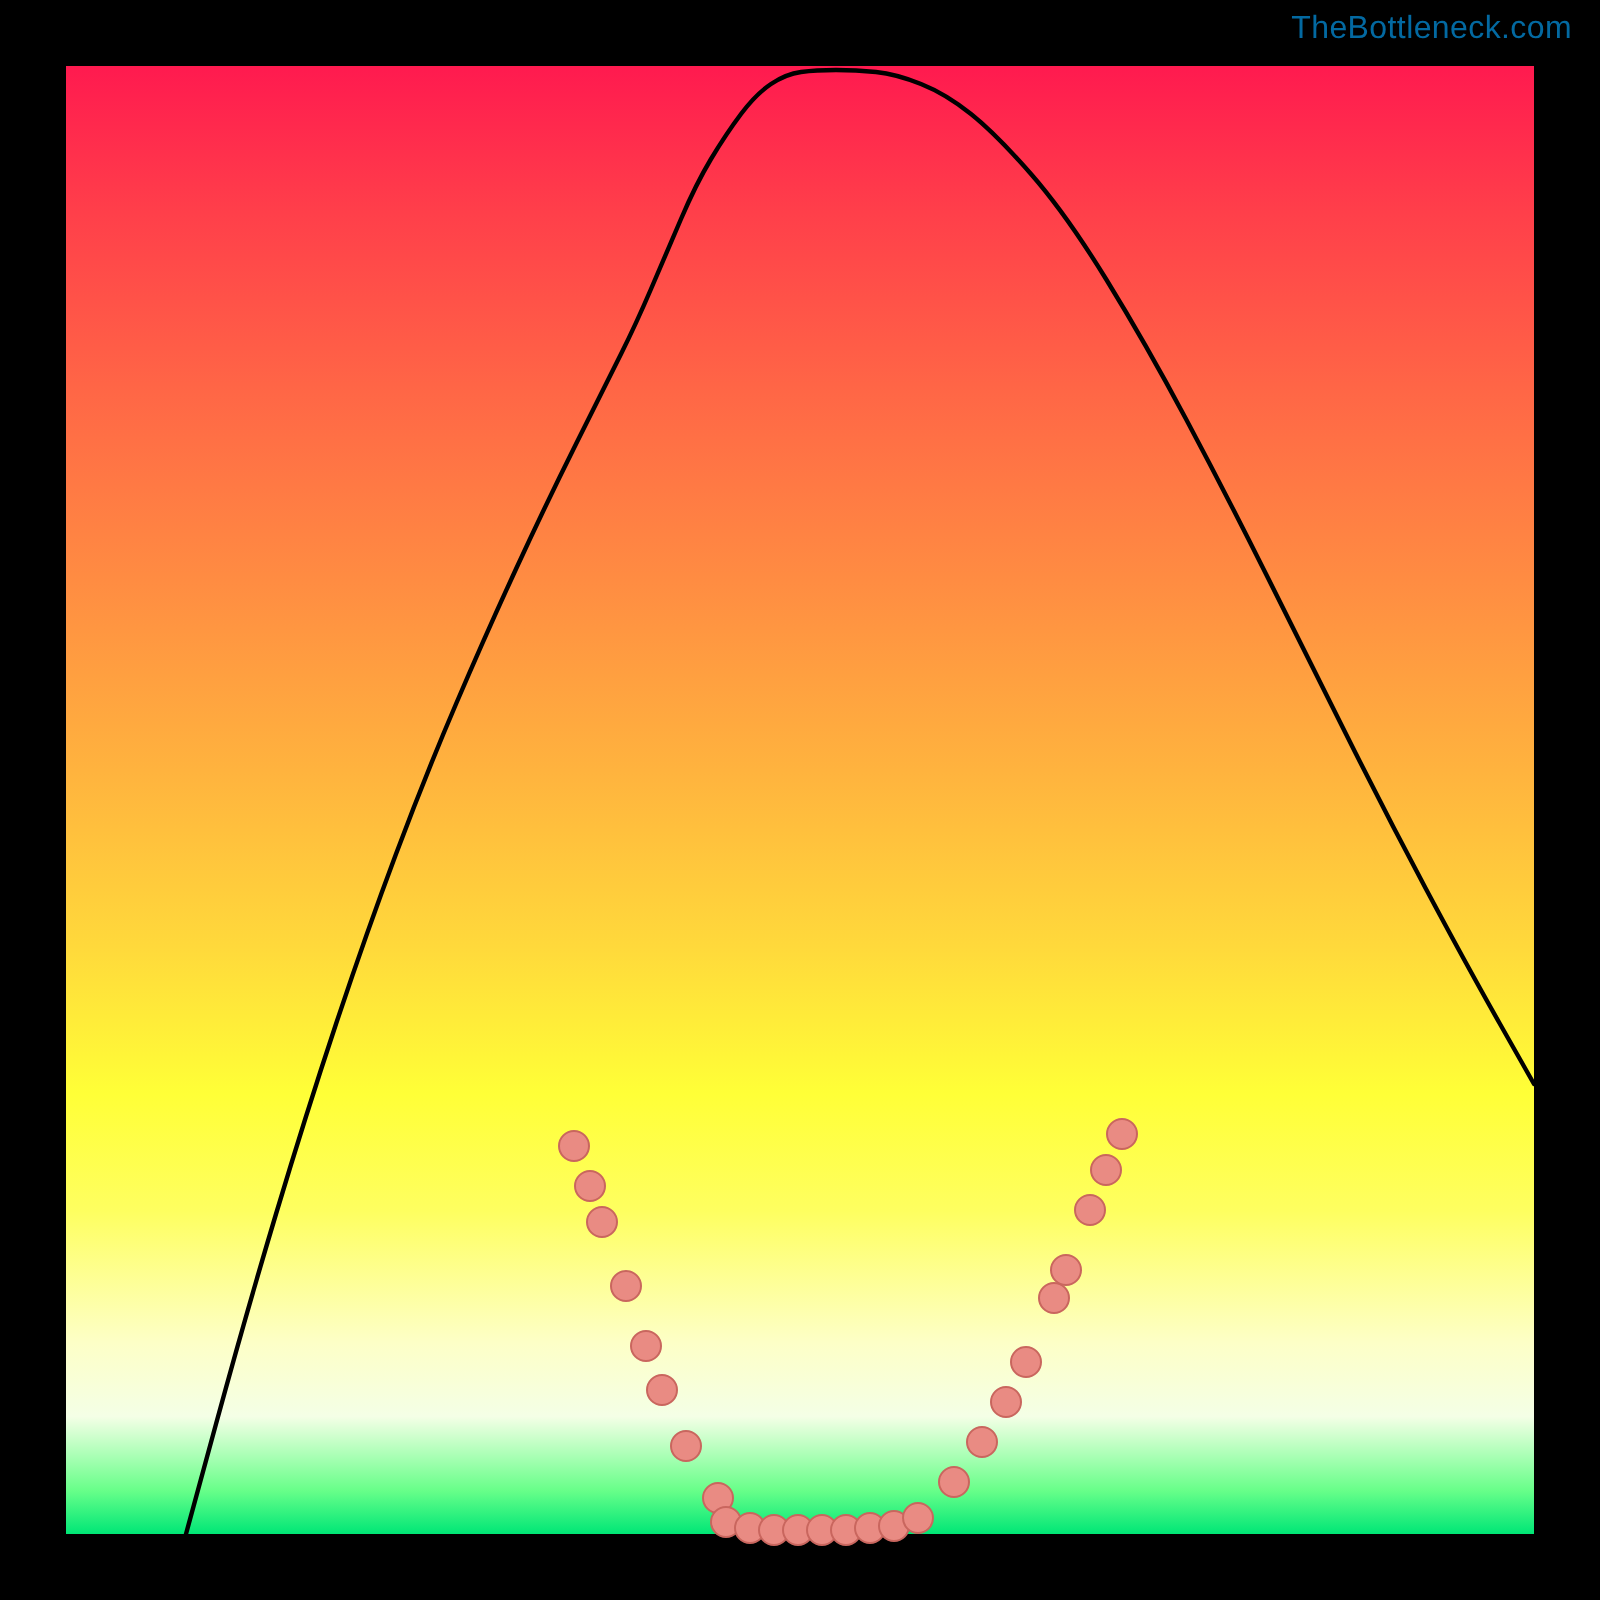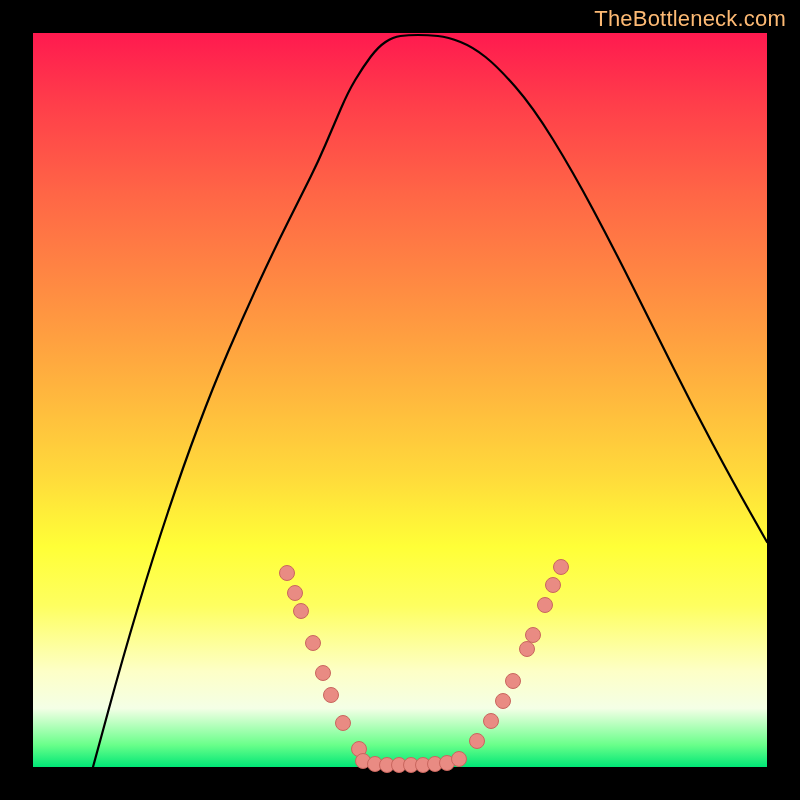--- a/index.html
+++ b/index.html
@@ -37,22 +37,22 @@
       #fdffc7 87%,
       #f4ffe6 92%,
       #69ff8a 97%,
       #00e676 100%
     );
   }
   .watermark {
     position: absolute;
     top: 6px;
     right: 14px;
-    color: #fdba74;
-    font-size: 22px;
+    color: #0369a1;
+    font-size: 16px;
     font-weight: 500;
     letter-spacing: 0.2px;
     user-select: none;
   }
   svg.curve {
     position: absolute;
     left: 0;
     top: 0;
     width: 734px;
     height: 734px;

